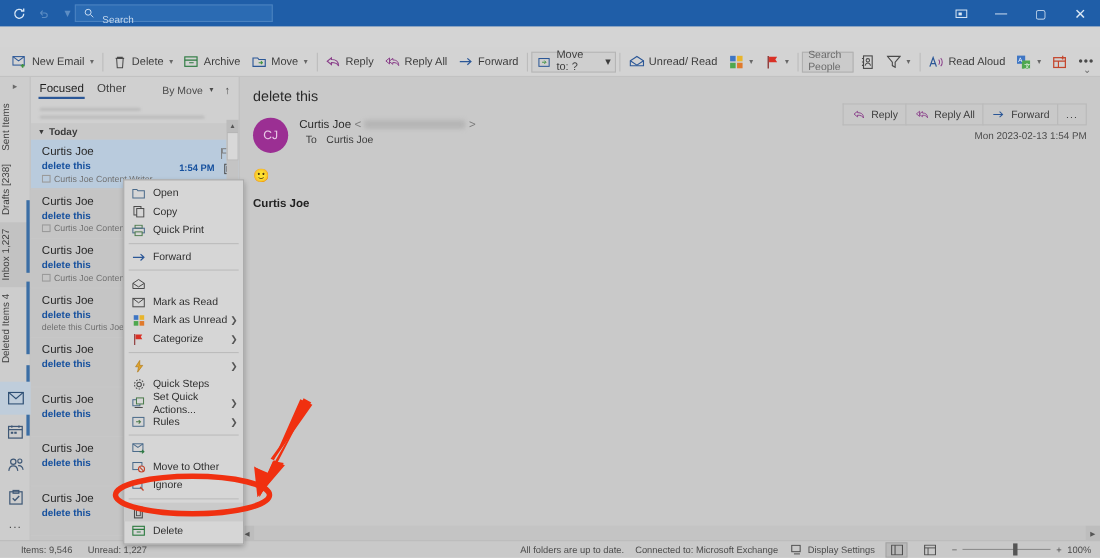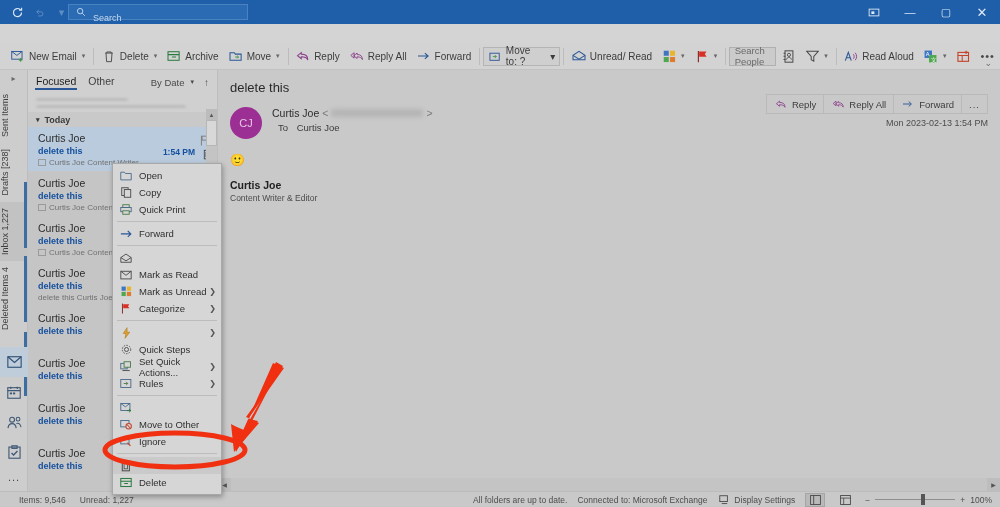--- a/index.html
+++ b/index.html
@@ -467,21 +467,21 @@
       </div>
       <div class="rail-dots">...</div>
     </div>
   </div>
 
   <div class="listpane">
     <div class="list-tabs">
       <div class="ltab active">Focused</div>
       <div class="ltab">Other</div>
       <div class="list-sort">
-        <span>By Date</span>
+        <span>By Move</span>
         <span style="font-size:7px">▾</span>
         <span style="font-size:10px;margin-left:4px">↑</span>
       </div>
     </div>
     <div class="blurline w1"></div>
     <div class="blurline w2"></div>
 
     <div class="list-head">
       <span style="font-size:7px">▾</span>
       <span>Today</span>
@@ -597,21 +597,20 @@
         <span>Forward</span>
       </div>
       <div class="rp-btn">
         <span style="letter-spacing:1px">...</span>
       </div>
     </div>
     <div class="rp-date">Mon 2023-02-13 1:54 PM</div>
     <div class="rp-body">
       <div class="emoji">🙂</div>
       <div class="sig-name">Curtis Joe</div>
-      <div class="sig-line">Content Writer &amp; Editor</div>
     </div>
     <div class="rp-hscroll">
       <div class="lft">◀</div>
       <div class="rgt">▶</div>
     </div>
   </div>
 
   <div class="ctxmenu">
     <div class="ctxitem">
       <span class="ic">

